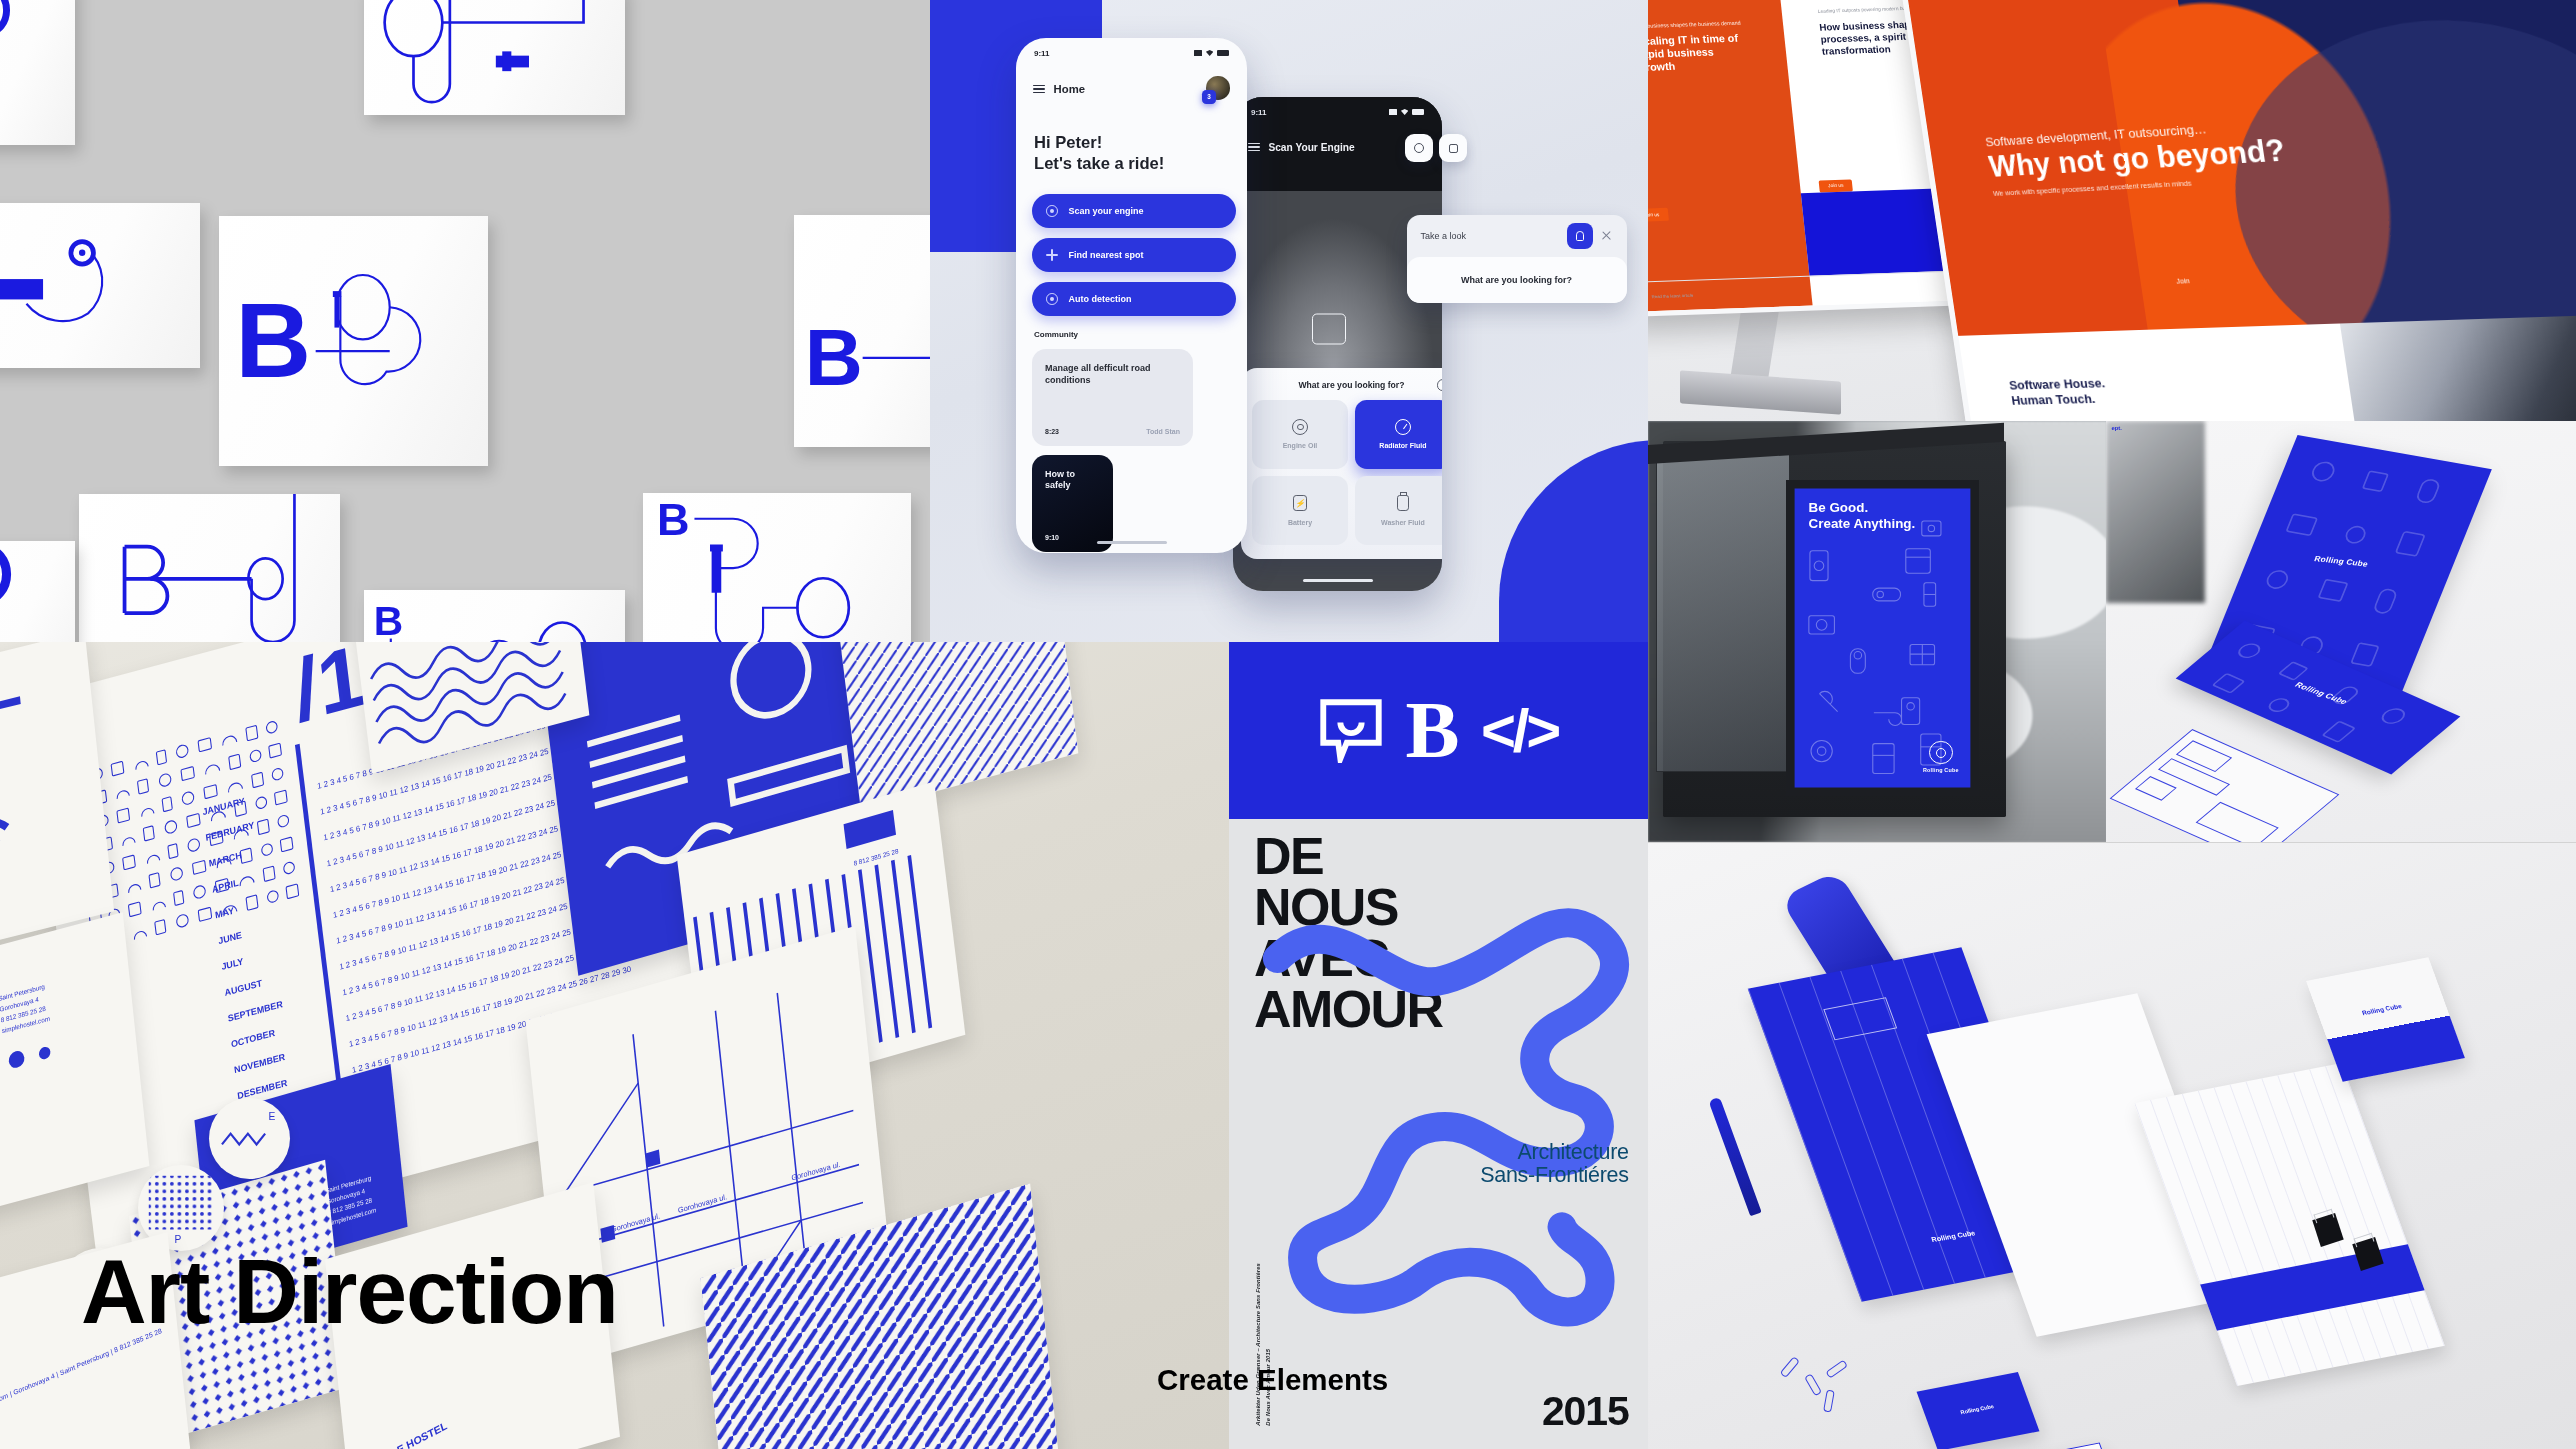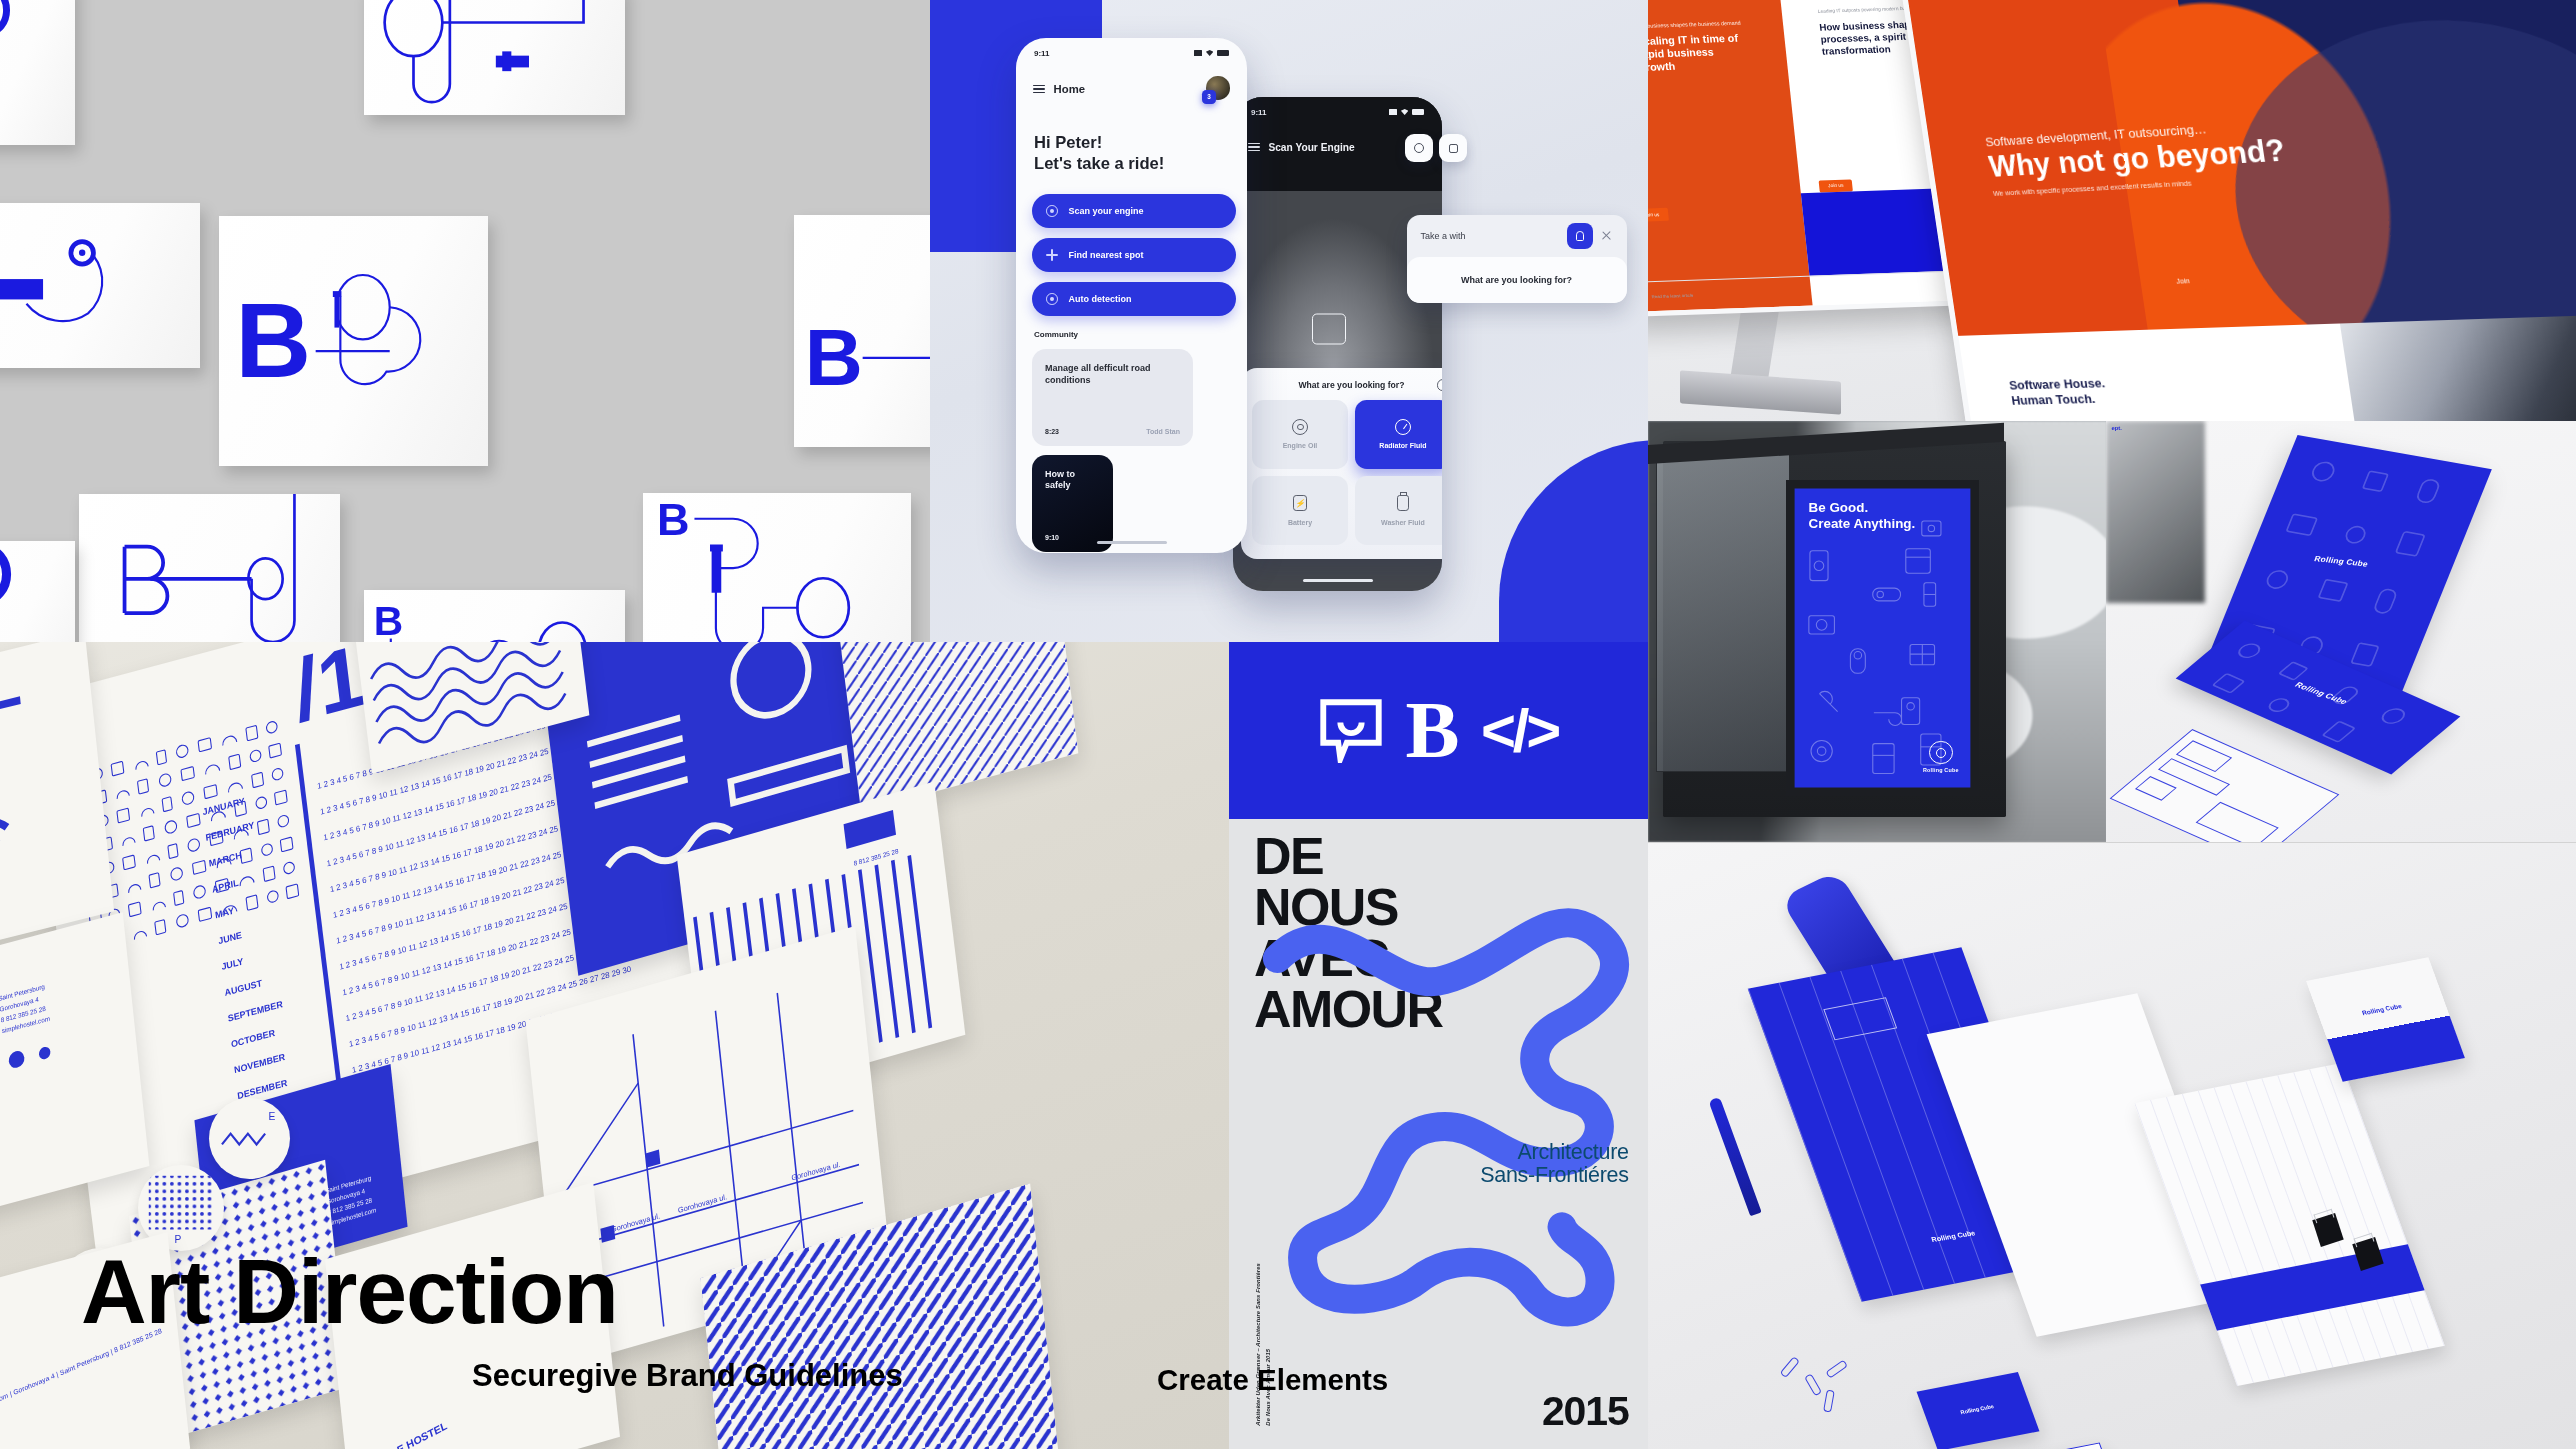--- a/index.html
+++ b/index.html
@@ -620,21 +620,21 @@
       <div class="p2-btn">
           <i class="ic-round"></i>
         </div>
       <div class="p2-btn">
           <i class="ic-sq"></i>
         </div>
     </div>
 
     <div class="toast" style="right:21.5px;top:215px;width:220px;">
       <div class="toast-top">
-        <span class="lbl">Take a with</span>
+        <span class="lbl">Take a look</span>
         <span class="toast-mini">
             <b></b>
           </span>
         <span class="toast-x"></span>
       </div>
       <div class="toast-body">
         <span>What are you looking for?</span>
       </div>
     </div>
 
@@ -1237,17 +1237,16 @@
          transform:rotate(-15deg) skewX(-9deg);">
       <svg viewBox="0 0 460 400" style="width:100%;height:100%">
         <g fill="#2a33cf" font-size="13" font-family="Liberation Sans, sans-serif" transform="rotate(-8 60 230)">
           <text x="30" y="230">simplehostel.com | Gorohovaya 4 | Saint Petersburg | 8 812 385 25 28</text>
         </g>
       </svg>
     </div>
   </div>
 
   <div class="caption" id="cap-title">Art Direction</div>
-  <div class="caption" id="cap-sub">Securegive Brand Guidelines</div>
   <div class="caption" id="cap-de">Create Elements</div>
 
 </div>
 
 
 </body></html>

